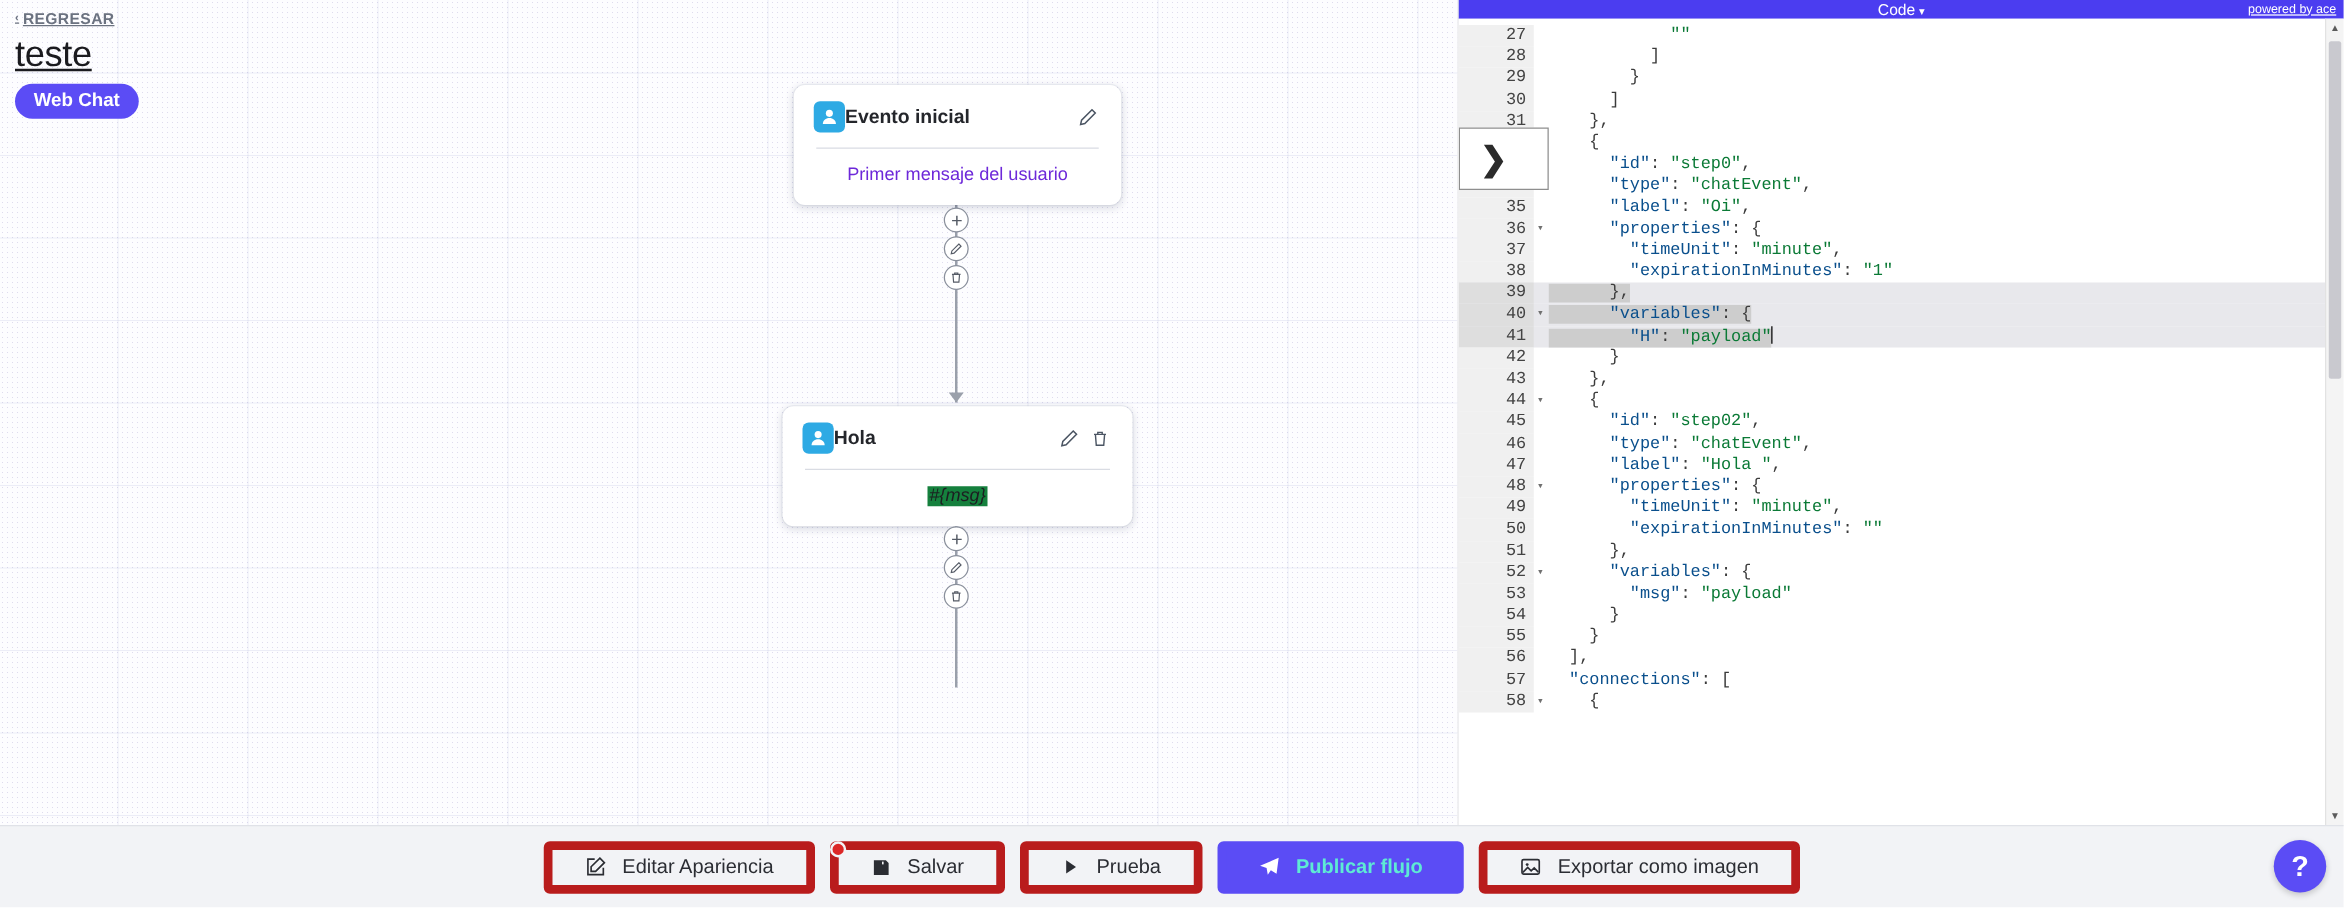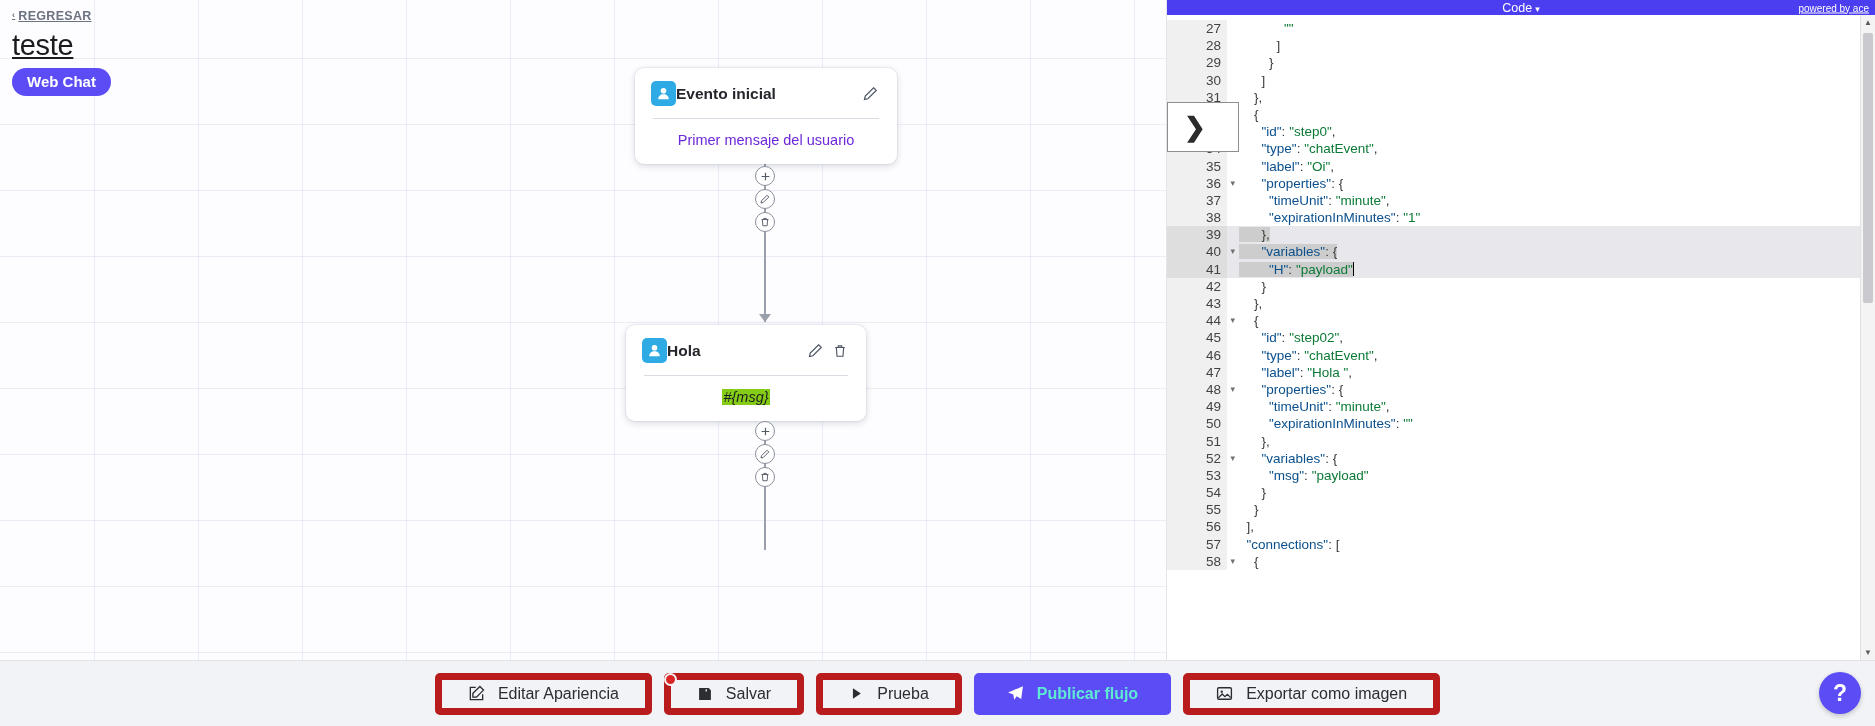--- a/index.html
+++ b/index.html
@@ -83,21 +83,21 @@
     margin: 0 18px;
     padding: 13px 0 16px;
     text-align: center;
     font-size: 14.5px;
   }
   .node-body.placeholder { color: #6d28d9; }
   .node-var {
     display: inline-block;
     font-style: italic;
     color: #1c1d21;
-    background: #84cc16;
+    background: #15803d;
     padding: 0 1px;
   }
 
   
   .edge {
     position: absolute; width: 2px; background: #9aa0ab; z-index: 5;
   }
   .edge-arrow {
     position: absolute; width: 0; height: 0; z-index: 6;
     border-left: 6px solid transparent;
@@ -142,21 +142,21 @@
     transform: translateY(-50%);
     color: #fff; font-size: 10px; text-decoration: underline;
     cursor: pointer;
   }
   #editor-wrap {
     flex: 1 1 auto; position: relative; overflow: hidden;
     background: #fff;
   }
   #editor {
     position: absolute; inset: 0 15px 0 0;
-    font-family: Liberation Sans, sans-serif;
+    font-family: Liberation Mono, monospace;
     font-size: 13.5px;
     line-height: 17.2px;
     padding-top: 5px;
   }
   .ln-row { position: relative; height: 17.2px; white-space: pre; display: flex; }
   .ln-row.hl-line { background: #e8e8ec; }
   .gutter {
     width: 60px; flex: 0 0 60px;
     background: #f0f0f0;
     color: #434343;
@@ -308,21 +308,21 @@
           <path d="M11.3 1.9l2.8 2.8L5.2 13.6 1.6 14.4l.8-3.6z"></path>
         </svg>
       </div>
       <div class="hub-btn">
         <svg width="10" height="10" viewBox="0 0 16 16" fill="none" stroke="currentColor" stroke-width="1.5">
           <path d="M2.5 4h11M6 4V2.2h4V4M3.8 4l.8 10h6.8l.8-10"></path>
         </svg>
       </div>
     </div>
 
-    <div class="node" style="left:626px; top:325px; width:240px;">
+    <div class="node" style="left:626px; top:325px; width:280px;">
       <div class="node-head">
         <span class="node-icon">
           <svg width="15" height="15" viewBox="0 0 16 16" fill="#ffffff" aria-hidden="true">
             <circle cx="8" cy="5" r="3"></circle>
             <path d="M2.4 14c0-3.1 2.5-5.1 5.6-5.1s5.6 2 5.6 5.1z"></path>
           </svg>
         </span>
         <span class="node-title">Hola</span>
         <span class="node-act">
           <svg width="15" height="15" viewBox="0 0 16 16" fill="none" stroke="currentColor" stroke-width="1.3">

